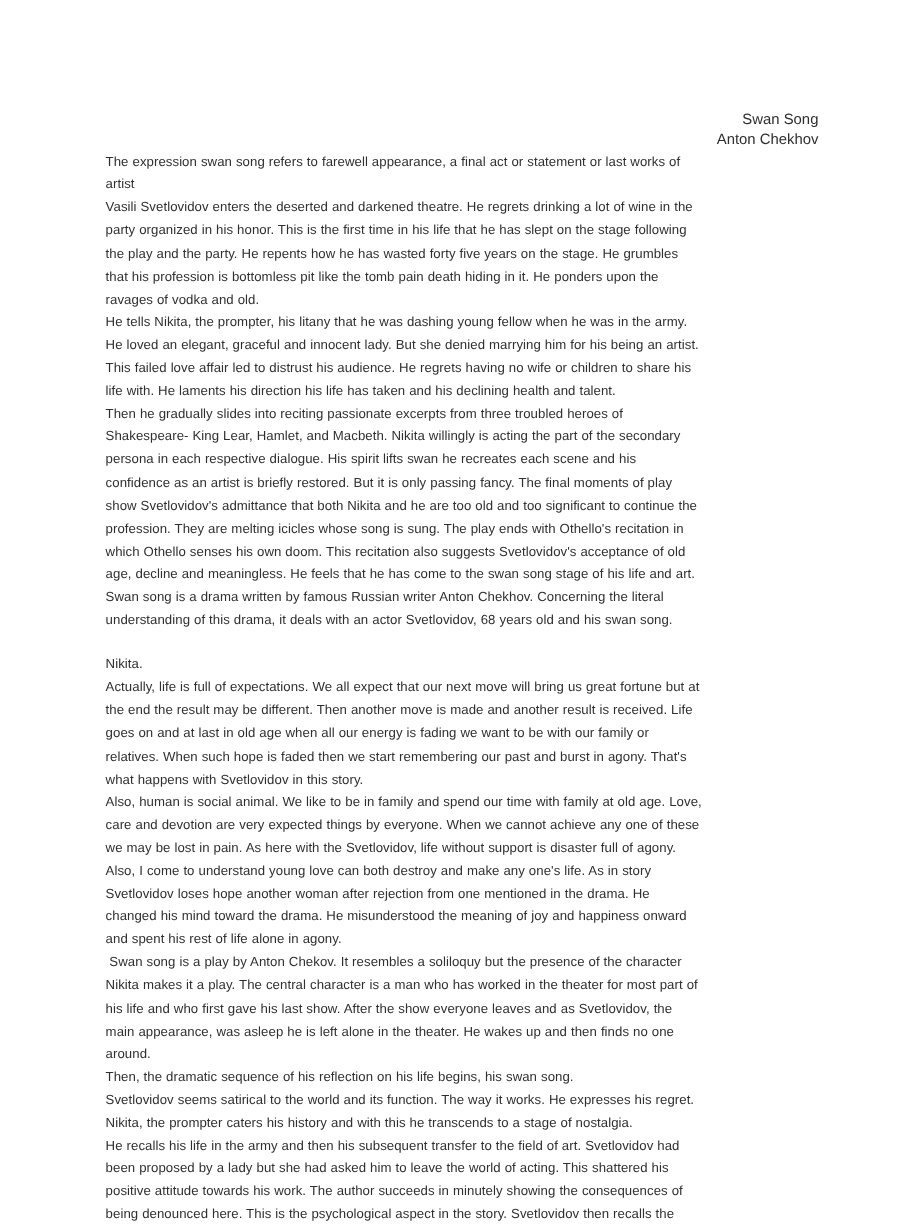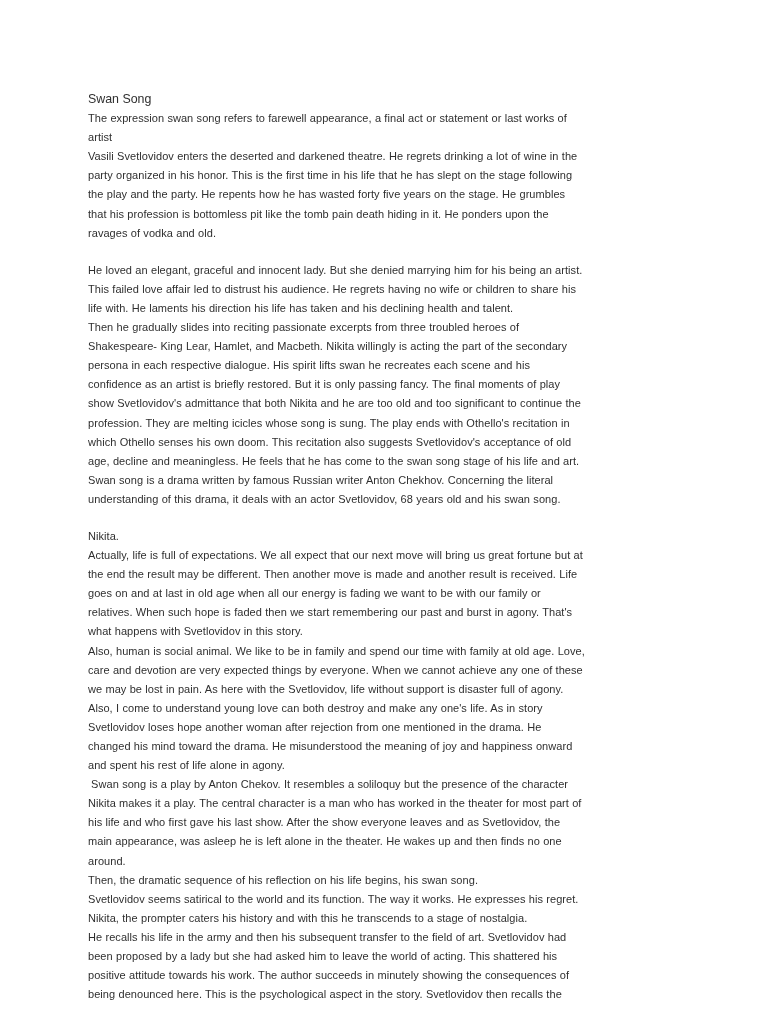--- a/index.html
+++ b/index.html
@@ -35,49 +35,51 @@
     color: #2f2f2f;
     white-space: pre-wrap;
     letter-spacing: 0.05px;
     word-spacing: 0.2px;
   }
   .title-line {
     font-size: 12.4px;
     line-height: 17.1px;
     color: #2f2f2f;
     white-space: pre-wrap;
+    text-align: right;
   }
   .para {
     margin: 0;
     padding: 0;
   }
 </style>
 </head>
 <body>
 
 <div class="page">
   <div class="doc-body">
 
     <div class="title-line">Swan Song</div>
+    <div class="title-line">Anton Chekhov</div>
 
     <p class="para">
       <span class="doc-line">The expression swan song refers to farewell appearance, a final act or statement or last works of</span><br>
       <span class="doc-line">artist</span>
     </p>
 
     <p class="para">
       <span class="doc-line">Vasili Svetlovidov enters the deserted and darkened theatre. He regrets drinking a lot of wine in the</span><br>
       <span class="doc-line">party organized in his honor. This is the first time in his life that he has slept on the stage following</span><br>
       <span class="doc-line">the play and the party. He repents how he has wasted forty five years on the stage. He grumbles</span><br>
       <span class="doc-line">that his profession is bottomless pit like the tomb pain death hiding in it. He ponders upon the</span><br>
       <span class="doc-line">ravages of vodka and old.</span>
     </p>
 
     <p class="para">
-      <br>
+      <span class="doc-line">He tells Nikita, the prompter, his litany that he was dashing young fellow when he was in the army.</span><br>
       <span class="doc-line">He loved an elegant, graceful and innocent lady. But she denied marrying him for his being an artist.</span><br>
       <span class="doc-line">This failed love affair led to distrust his audience. He regrets having no wife or children to share his</span><br>
       <span class="doc-line">life with. He laments his direction his life has taken and his declining health and talent.</span>
     </p>
 
     <p class="para">
       <span class="doc-line">Then he gradually slides into reciting passionate excerpts from three troubled heroes of</span><br>
       <span class="doc-line">Shakespeare- King Lear, Hamlet, and Macbeth. Nikita willingly is acting the part of the secondary</span><br>
       <span class="doc-line">persona in each respective dialogue. His spirit lifts swan he recreates each scene and his</span><br>
       <span class="doc-line">confidence as an artist is briefly restored. But it is only passing fancy. The final moments of play</span><br>

